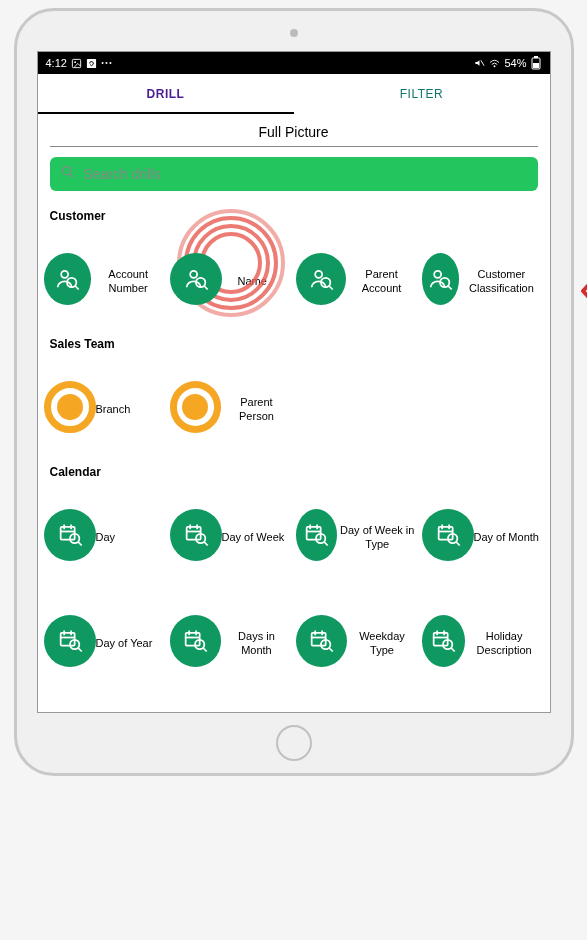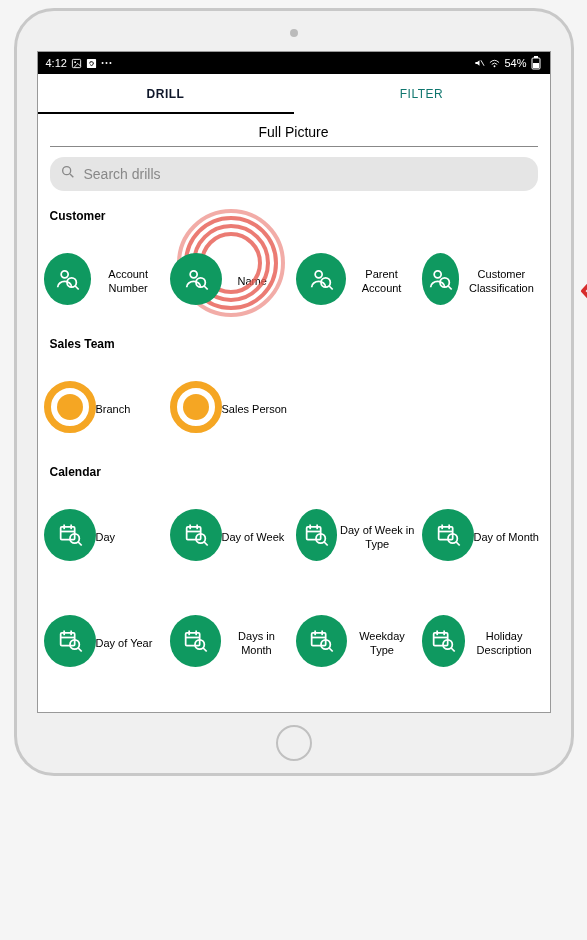--- a/index.html
+++ b/index.html
@@ -73,43 +73,43 @@
       display: flex;
       align-items: center;
       justify-content: center;
       font-size: 12px;
       letter-spacing: 0.5px;
       color: #0f766e;
       cursor: pointer;
       position: relative;
     }
     .tab.active {
-      color: #0f172a;
+      color: #4c1d95;
       font-weight: 600;
     }
     .tab.active::after {
       content: '';
       position: absolute;
       bottom: 0; left: 0; right: 0;
       height: 2px;
       background: #000;
     }
     
     .subtitle {
       text-align: center;
       font-size: 14px;
       padding: 10px 0 6px 0;
       border-bottom: 1px solid #888;
       margin: 0 12px;
     }
     
     .search-wrap { padding: 10px 12px; }
     .search-box {
-      background: #e5e5e5;
-      border-radius: 14px;
+      background: #22c55e;
+      border-radius: 6px;
       height: 34px;
       display: flex;
       align-items: center;
       padding: 0 10px;
       gap: 8px;
     }
     .search-box input {
       flex: 1;
       border: none;
       background: transparent;
@@ -345,21 +345,21 @@
       </div>
 
       <div class="section-title">Sales Team</div>
       <div class="grid">
         <div class="drill-item">
           <div class="drill-icon amber"></div>
           <div class="drill-label">Branch</div>
         </div>
         <div class="drill-item">
           <div class="drill-icon amber"></div>
-          <div class="drill-label">Sales Person</div>
+          <div class="drill-label">Parent Person</div>
         </div>
       </div>
 
       <div class="section-title">Calendar</div>
       <div class="grid">
         <div class="drill-item">
           <div class="drill-icon green">
             <svg width="28" height="28" viewBox="0 0 24 24">
                 <rect x="4" y="5" width="12" height="11" rx="1" fill="none" stroke="#fff" stroke-width="1.5"></rect>
                 <line x1="4" y1="9" x2="16" y2="9" stroke="#fff" stroke-width="1.5"></line>

